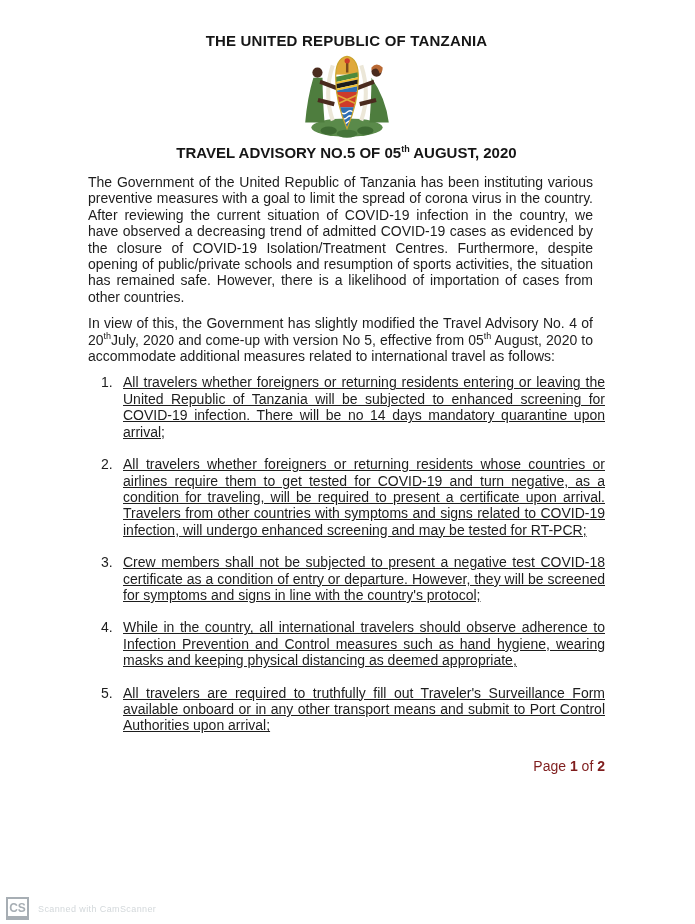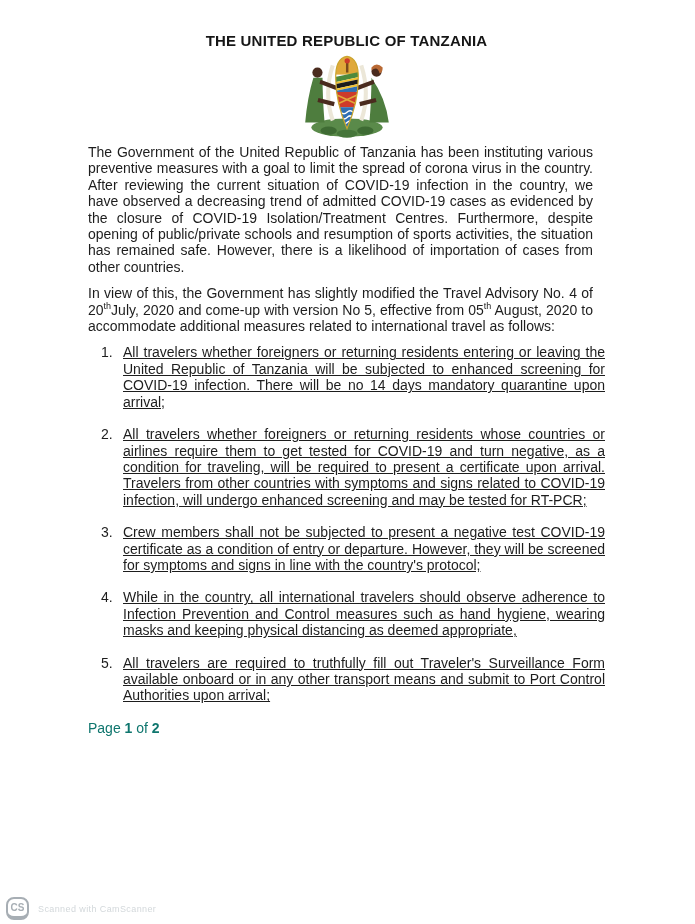--- a/index.html
+++ b/index.html
@@ -46,37 +46,37 @@
     padding: 0 0 0 13px;
   }
   li.advisory-item {
     display: flex;
     font-size: 14px; line-height: 16.4px;
     margin-bottom: 16px;
   }
   li.advisory-item .num { flex: 0 0 22px; }
   li.advisory-item .txt { flex: 1; text-align: justify; text-decoration: underline; }
   .page-footer {
-    text-align: left;
+    text-align: right;
     font-size: 14px;
-    margin-top: 16px;
-    color: #0f766e;
+    margin-top: 24px;
+    color: #7f1d1d;
   }
   .page-footer b { font-weight: bold; }
   .watermark {
     position: absolute; left: 6px; bottom: 4px;
     display: flex; align-items: center; gap: 9px;
   }
   .cs-icon {
     width: 19px; height: 17px;
     border: 2px solid #a7aeb4;
     border-bottom-width: 4px;
-    border-radius: 8px;
+    border-radius: 0;
     color: #a7aeb4;
-    font-size: 10px; font-weight: bold;
+    font-size: 12px; font-weight: bold;
     display: flex; align-items: center; justify-content: center;
   }
   .wm-label {
     color: #d3d8db;
     font-size: 9px;
     letter-spacing: 0.4px;
     text-align: right;
   }
 </style>
 </head>
@@ -129,37 +129,38 @@
         <path d="M42 41 L62 50" stroke="#e0a93a" stroke-width="1.6"></path>
         <rect x="38" y="53" width="28" height="22" fill="#2f6fb3"></rect>
         <path d="M40 58 q3 -3 6 0 t6 0 t6 0 t6 0" stroke="#ffffff" stroke-width="1.4" fill="none"></path>
         <path d="M40 63 q3 -3 6 0 t6 0 t6 0 t6 0" stroke="#ffffff" stroke-width="1.4" fill="none"></path>
         <path d="M40 68 q3 -3 6 0 t6 0 t6 0 t6 0" stroke="#ffffff" stroke-width="1.4" fill="none"></path>
       </g>
       <path d="M52 3 Q64 5 63 26 Q63 48 52 74 Q41 48 41 26 Q40 5 52 3 Z" fill="none" stroke="#caa52e" stroke-width="1.2"></path>
     </svg>
   </div>
 
+  <div class="advisory-title"><span>TRAVEL ADVISORY NO.5 OF 05</span><sup class="sp">th</sup><span> AUGUST, 2020</span></div>
 
   <p class="body-par">The Government of the United Republic of Tanzania has been instituting various preventive measures with a goal to limit the spread of corona virus in the country. After reviewing the current situation of COVID-19 infection in the country, we have observed a decreasing trend of admitted COVID-19 cases as evidenced by the closure of COVID-19 Isolation/Treatment Centres. Furthermore, despite opening of public/private schools and resumption of sports activities, the situation has remained safe. However, there is a likelihood of importation of cases from other countries.</p>
 
   <p class="body-par"><span>In view of this, the Government has slightly modified the Travel Advisory No. 4 of 20</span><sup class="sp">th</sup><span>July, 2020 and come-up with version No 5, effective from 05</span><sup class="sp">th</sup><span> August, 2020 to accommodate additional measures related to international travel as follows:</span></p>
 
   <ol class="advisory-list">
     <li class="advisory-item">
       <span class="num">1.</span>
       <span class="txt">All travelers whether foreigners or returning residents entering or leaving the United Republic of Tanzania will be subjected to enhanced screening for COVID-19 infection. There will be no 14 days mandatory quarantine upon arrival;</span>
     </li>
     <li class="advisory-item">
       <span class="num">2.</span>
       <span class="txt">All travelers whether foreigners or returning residents whose countries or airlines require them to get tested for COVID-19 and turn negative, as a condition for traveling, will be required to present a certificate upon arrival. Travelers from other countries with symptoms and signs related to COVID-19 infection, will undergo enhanced screening and may be tested for RT-PCR;</span>
     </li>
     <li class="advisory-item">
       <span class="num">3.</span>
-      <span class="txt">Crew members shall not be subjected to present a negative test COVID-19 certificate as a condition of entry or departure. However, they will be screened for symptoms and signs in line with the country's protocol;</span>
+      <span class="txt">Crew members shall not be subjected to present a negative test COVID-18 certificate as a condition of entry or departure. However, they will be screened for symptoms and signs in line with the country's protocol;</span>
     </li>
     <li class="advisory-item">
       <span class="num">4.</span>
       <span class="txt">While in the country, all international travelers should observe adherence to Infection Prevention and Control measures such as hand hygiene, wearing masks and keeping physical distancing as deemed appropriate,</span>
     </li>
     <li class="advisory-item">
       <span class="num">5.</span>
       <span class="txt">All travelers are required to truthfully fill out Traveler's Surveillance Form available onboard or in any other transport means and submit to Port Control Authorities upon arrival;</span>
     </li>
   </ol>

